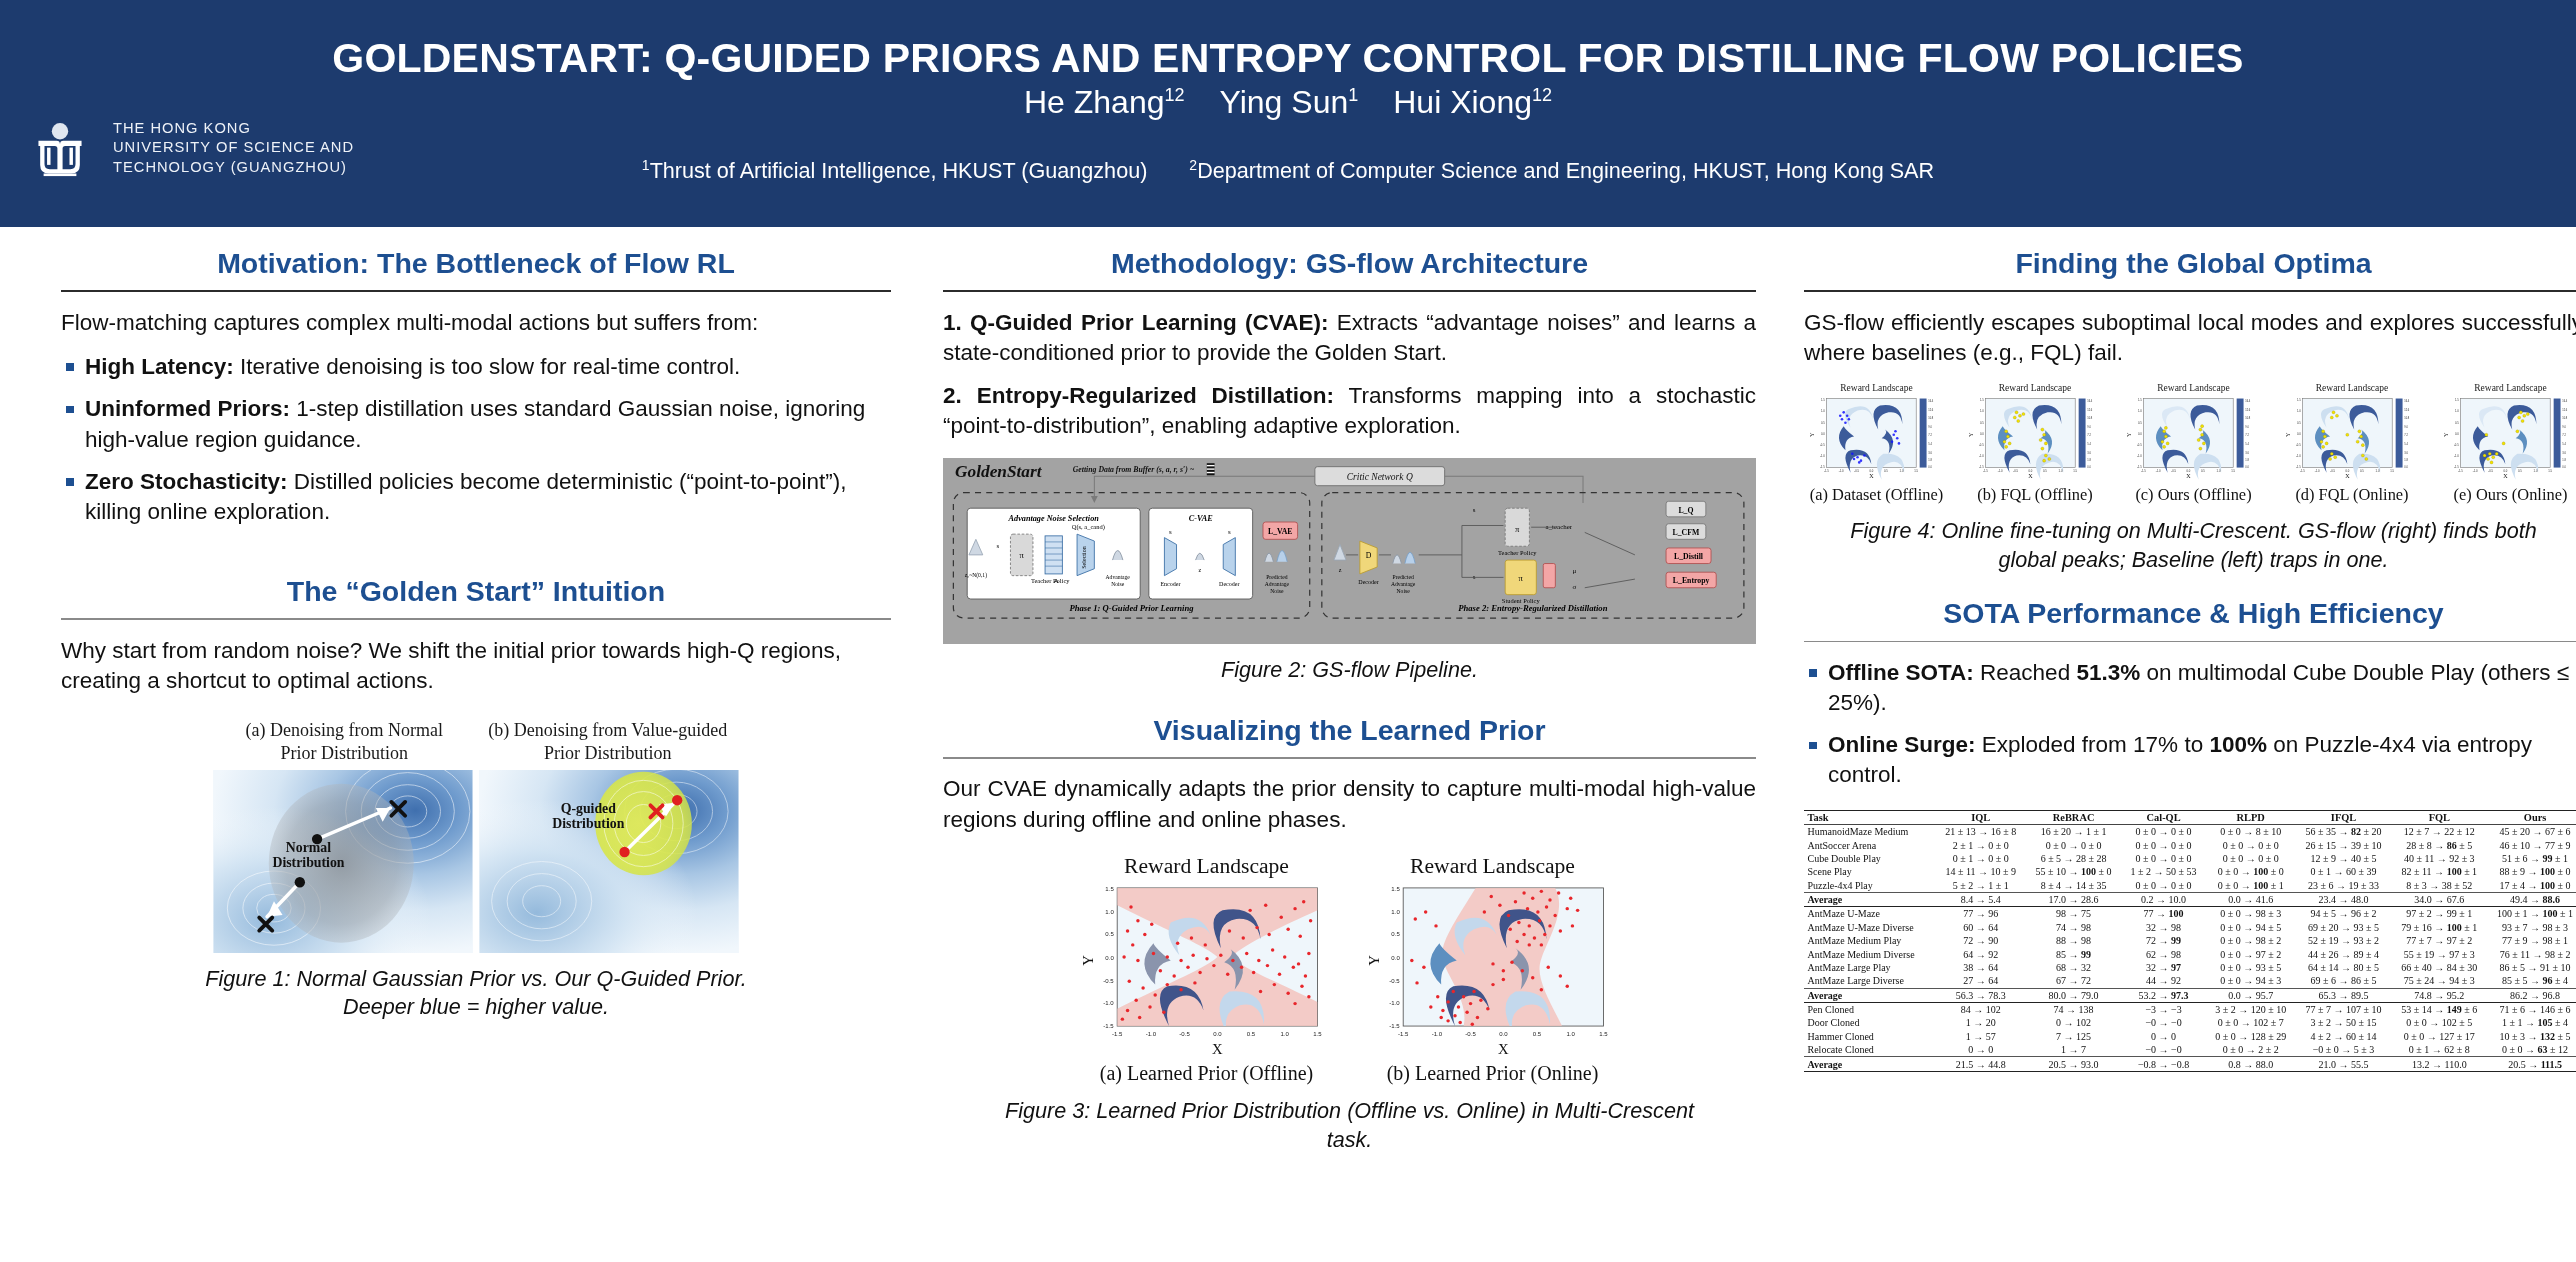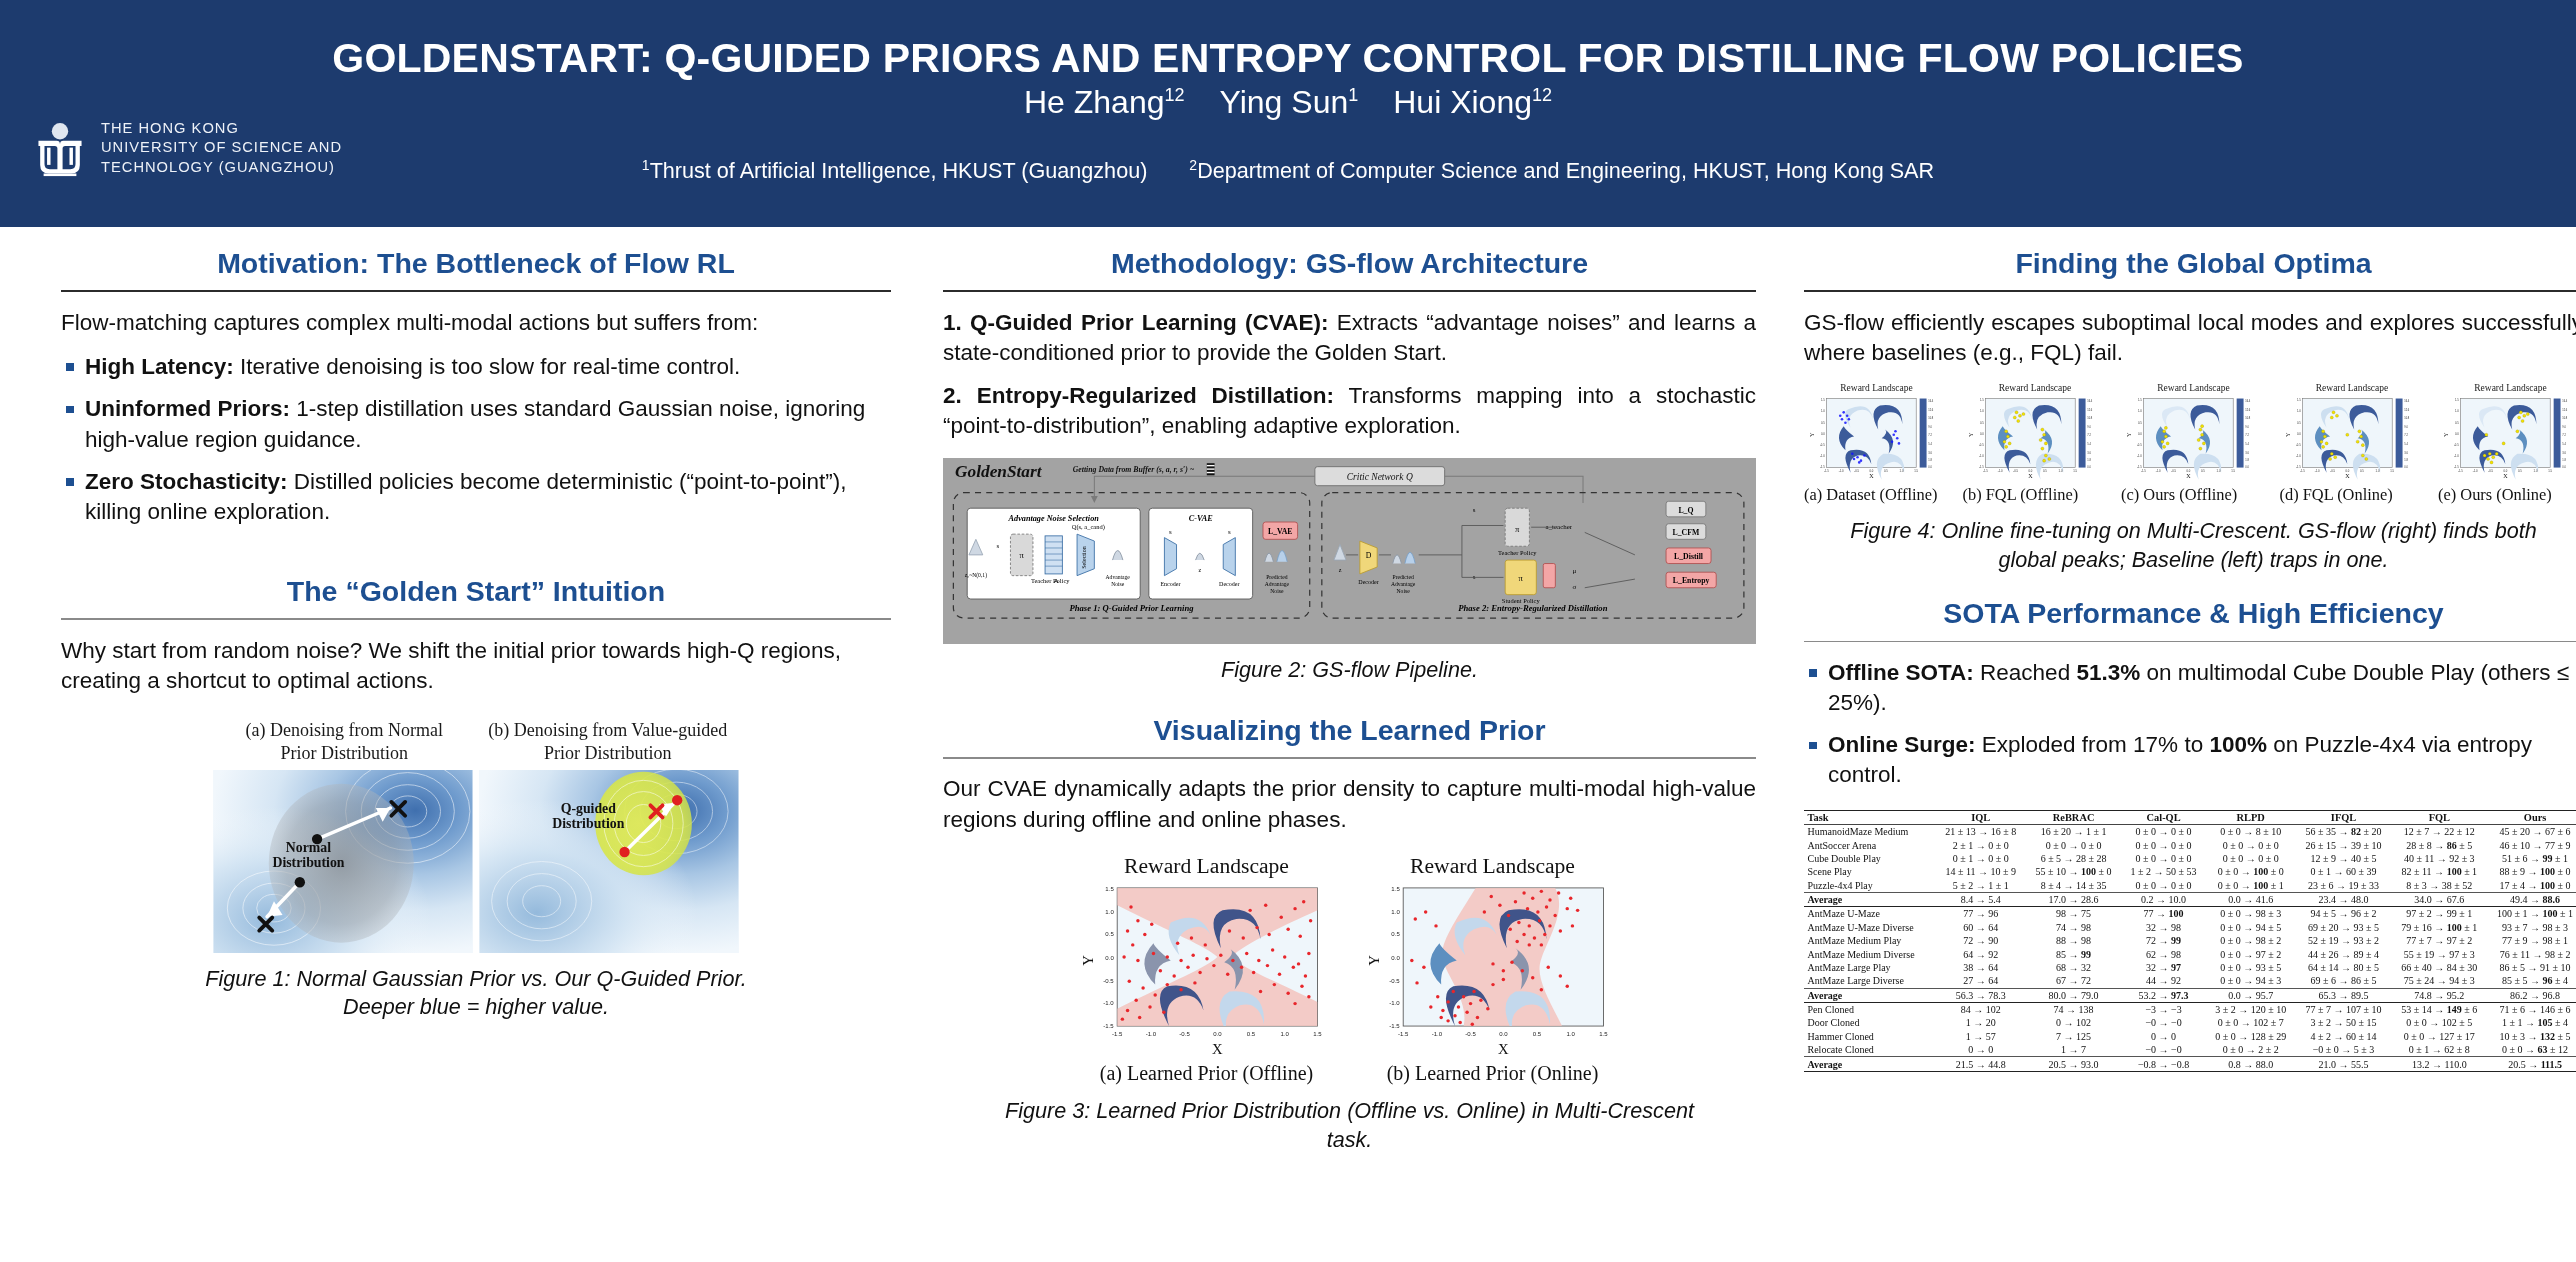--- a/index.html
+++ b/index.html
@@ -28,21 +28,21 @@
   .hdr-authors .sup{font-size:18px;vertical-align:super;}
   .hdr-authors .gap{display:inline-block;width:35px;}
   .hdr-affil{
     position:absolute;left:0;top:157px;width:2576px;text-align:center;
     color:#ffffff;font-size:21.6px;
   }
   .hdr-affil .sup{font-size:14px;vertical-align:super;}
   .hdr-affil .gap{display:inline-block;width:42px;}
 
   
-  .logo{position:absolute;left:35px;top:119px;display:flex;align-items:center;gap:16px;}
+  .logo{position:absolute;left:35px;top:119px;display:flex;align-items:center;gap:28px;}
   .logo-mark{width:50px;height:57px;position:relative;}
   .logo-text{color:#eef2f8;font-size:14.7px;line-height:1.32;letter-spacing:1px;}
 
   
   .col{position:absolute;top:247px;}
   .col-1{left:61px;width:830px;}
   .col-2{left:943px;width:813px;}
   .col-3{left:1804px;width:779px;}
 
   .sec-title{
@@ -101,21 +101,21 @@
   .fig3-sub{
     text-align:center;font-family:"Liberation Serif",serif;font-size:20px;color:#111;
     margin-top:3.5px;
   }
 
   
   .fig4-row{display:flex;justify-content:space-between;margin-top:14px;}
   .fig4-item{width:145px;}
   .fig4-title{text-align:center;font-family:"Liberation Serif",serif;font-size:9.5px;color:#222;}
   .fig4-plot{width:145px;height:87px;position:relative;}
-  .fig4-sub{text-align:left;font-family:"Liberation Serif",serif;font-size:16.4px;color:#111;margin-top:5.2px;}
+  .fig4-sub{text-align:center;font-family:"Liberation Serif",serif;font-size:16.4px;color:#111;margin-top:5.2px;}
 
   
   .tbl-wrap{margin-top:19px;}
   table.res{
     border-collapse:collapse;width:100%;
     font-family:"Liberation Serif",serif;font-size:10px;color:#111;
   }
   table.res th,table.res td{padding:1.2px 3.5px;white-space:nowrap;}
   table.res th{font-weight:bold;text-align:center;font-size:10.4px;}
   table.res th.lbl,table.res td.lbl{text-align:left;}

